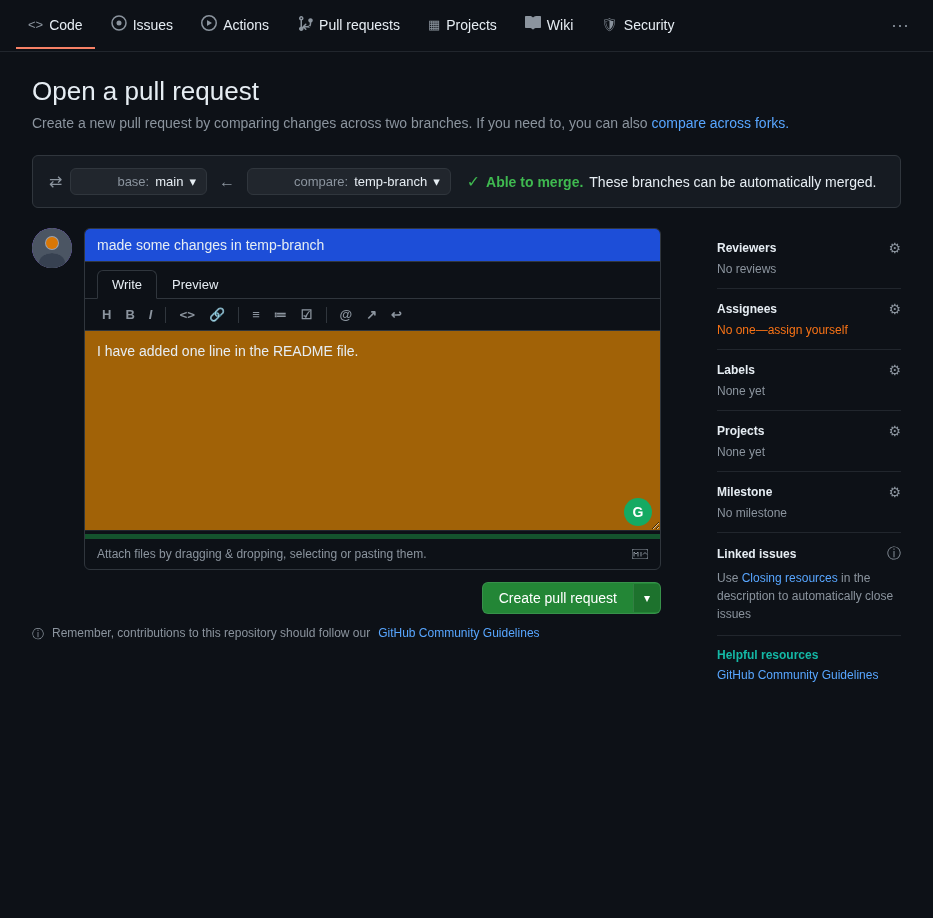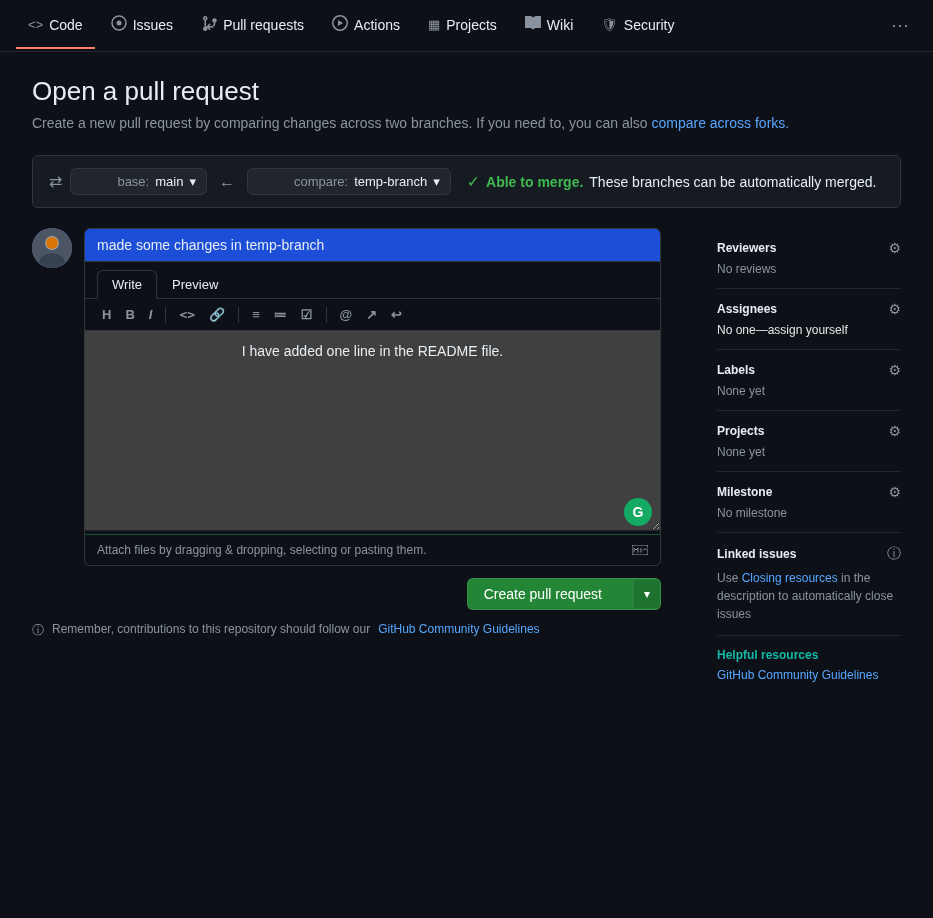--- a/index.html
+++ b/index.html
@@ -227,29 +227,28 @@
       width: 1px;
       height: 16px;
       background: #30363d;
       margin: 0 4px;
     }
 
     .description-area {
       width: 100%;
       min-height: 200px;
       padding: 12px;
-      background: #404040;
+      background: #a16207;
       border: none;
       border-bottom: 1px solid #21262d;
       color: #e6edf3;
       font-size: 14px;
       font-family: inherit;
       resize: vertical;
       outline: none;
-      text-align: center;
     }
 
     .textarea-wrapper {
       position: relative;
     }
     .grammarly-btn {
       position: absolute;
       bottom: 8px;
       right: 8px;
       width: 28px;
@@ -265,39 +264,39 @@
       cursor: pointer;
     }
 
     .attach-row {
       padding: 8px 12px;
       color: #8b949e;
       font-size: 12px;
       display: flex;
       align-items: center;
       justify-content: space-between;
-      border-top: 1px solid #14532d;
+      border-top: 5px solid #14532d;
     }
     .markdown-icon {
       display: flex;
       align-items: center;
       gap: 4px;
       color: #8b949e;
       font-size: 11px;
     }
 
     .submit-row {
       display: flex;
       justify-content: flex-end;
       margin-top: 12px;
     }
     .create-btn {
       display: flex;
       align-items: center;
-      gap: 15px;
+      gap: 0;
       background: #238636;
       border: 1px solid rgba(240,246,252,0.1);
       border-radius: 6px;
       overflow: hidden;
       cursor: pointer;
     }
     .create-btn-main {
       padding: 7px 16px;
       color: #fff;
       font-size: 14px;
@@ -356,21 +355,21 @@
     .sidebar-gear {
       color: #8b949e;
       cursor: pointer;
       font-size: 14px;
     }
     .sidebar-value {
       font-size: 12px;
       color: #8b949e;
     }
     .sidebar-value a {
-      color: #e5e5e5;
+      color: #f97316;
       text-decoration: none;
     }
 
     .linked-issues-header {
       display: flex;
       justify-content: space-between;
       align-items: center;
       margin-bottom: 6px;
     }
     .info-icon {
@@ -416,32 +415,32 @@
       <svg width="16" height="16" viewBox="0 0 16 16" fill="currentColor">
           <circle cx="8" cy="8" r="7" fill="none" stroke="currentColor" stroke-width="1.5"></circle>
           <circle cx="8" cy="8" r="2.5"></circle>
         </svg>
     </span>
     <span>Issues</span>
   </div>
   <div class="nav-item">
     <span class="nav-icon">
       <svg width="16" height="16" viewBox="0 0 16 16" fill="currentColor">
+          <path fill-rule="evenodd" d="M8 0a8 8 0 1 1 0 16A8 8 0 0 1 8 0zM1.5 8a6.5 6.5 0 1 0 13 0 6.5 6.5 0 0 0-13 0zm4.879-2.773 4.264 2.559a.25.25 0 0 1 0 .428l-4.264 2.559A.25.25 0 0 1 6 10.559V5.442a.25.25 0 0 1 .379-.215z"></path>
+        </svg>
+    </span>
+    <span>Actions</span>
+  </div>
+  <div class="nav-item">
+    <span class="nav-icon">
+      <svg width="16" height="16" viewBox="0 0 16 16" fill="currentColor">
           <path d="M5 3.25a.75.75 0 1 1-1.5 0 .75.75 0 0 1 1.5 0zm0 2.122a2.25 2.25 0 1 0-1.5 0v6.256a2.25 2.25 0 1 0 1.5 0V5.372zm8.25 6.378a.75.75 0 1 1-1.5 0 .75.75 0 0 1 1.5 0zM14.25 7.5a2.25 2.25 0 1 0-1.5 0V8.5a2.5 2.5 0 0 1-2.5 2.5H8.06l1.22-1.22a.75.75 0 0 0-1.06-1.06l-2.5 2.5a.75.75 0 0 0 0 1.06l2.5 2.5a.75.75 0 1 0 1.06-1.06L8.06 12.5h2.19a4 4 0 0 0 4-4V7.5z"></path>
         </svg>
     </span>
     <span>Pull requests</span>
-  </div>
-  <div class="nav-item">
-    <span class="nav-icon">
-      <svg width="16" height="16" viewBox="0 0 16 16" fill="currentColor">
-          <path fill-rule="evenodd" d="M8 0a8 8 0 1 1 0 16A8 8 0 0 1 8 0zM1.5 8a6.5 6.5 0 1 0 13 0 6.5 6.5 0 0 0-13 0zm4.879-2.773 4.264 2.559a.25.25 0 0 1 0 .428l-4.264 2.559A.25.25 0 0 1 6 10.559V5.442a.25.25 0 0 1 .379-.215z"></path>
-        </svg>
-    </span>
-    <span>Actions</span>
   </div>
   <div class="nav-item">
     <span class="nav-icon">▦</span>
     <span>Projects</span>
   </div>
   <div class="nav-item">
     <span class="nav-icon">
       <svg width="16" height="16" viewBox="0 0 16 16" fill="currentColor">
           <path fill-rule="evenodd" d="M0 1.75A.75.75 0 0 1 .75 1h4.253c1.227 0 2.317.59 3 1.501A3.744 3.744 0 0 1 11.006 1h4.245a.75.75 0 0 1 .75.75v10.5a.75.75 0 0 1-.75.75h-4.507a2.25 2.25 0 0 0-1.591.659l-.622.621a.75.75 0 0 1-1.06 0l-.622-.621A2.25 2.25 0 0 0 5.258 13H.75a.75.75 0 0 1-.75-.75V1.75z"></path>
         </svg>

